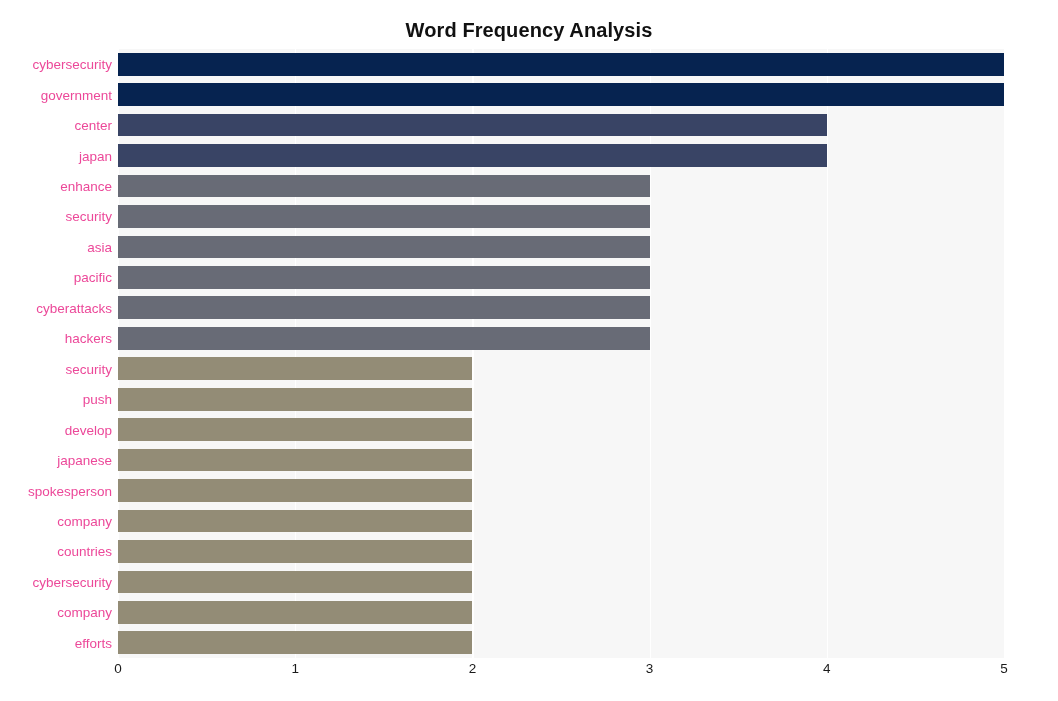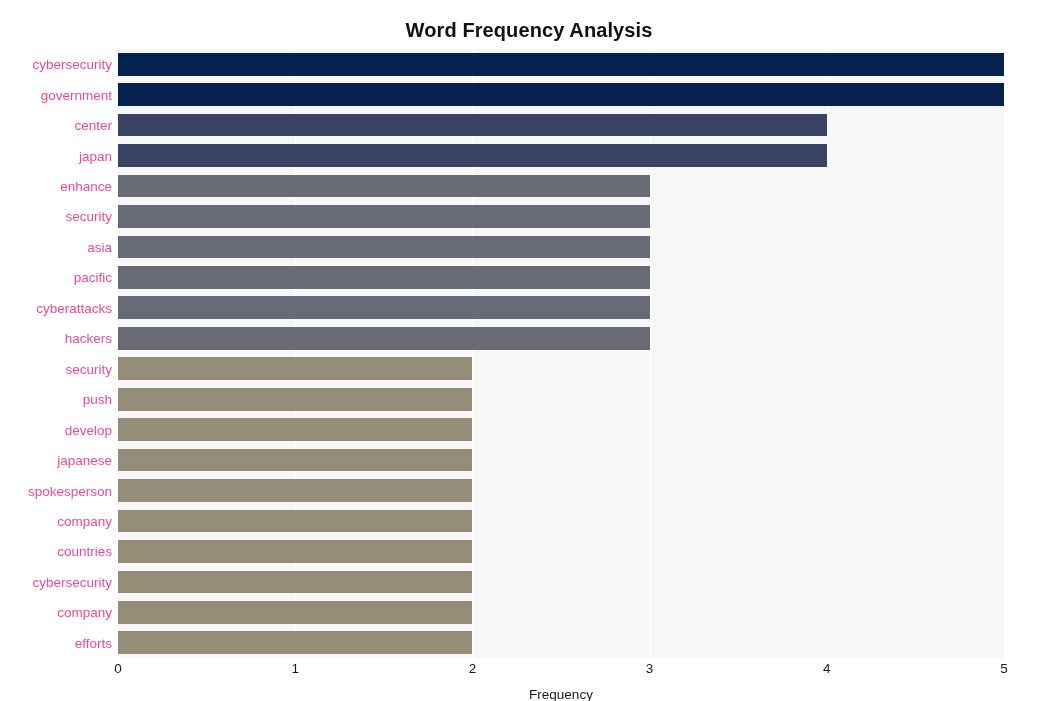--- a/index.html
+++ b/index.html
@@ -233,15 +233,14 @@
 
   <div id="x-axis-labels">
       <div class="x-tick-label" style="left: 0px;">0</div>
       <div class="x-tick-label" style="left: 177.2px;">1</div>
       <div class="x-tick-label" style="left: 354.4px;">2</div>
       <div class="x-tick-label" style="left: 531.6px;">3</div>
       <div class="x-tick-label" style="left: 708.8px;">4</div>
       <div class="x-tick-label" style="left: 886px;">5</div>
     </div>
 
-  <div id="x-axis-title">Frequency</div>
 
 </div>
 
 </body></html>

